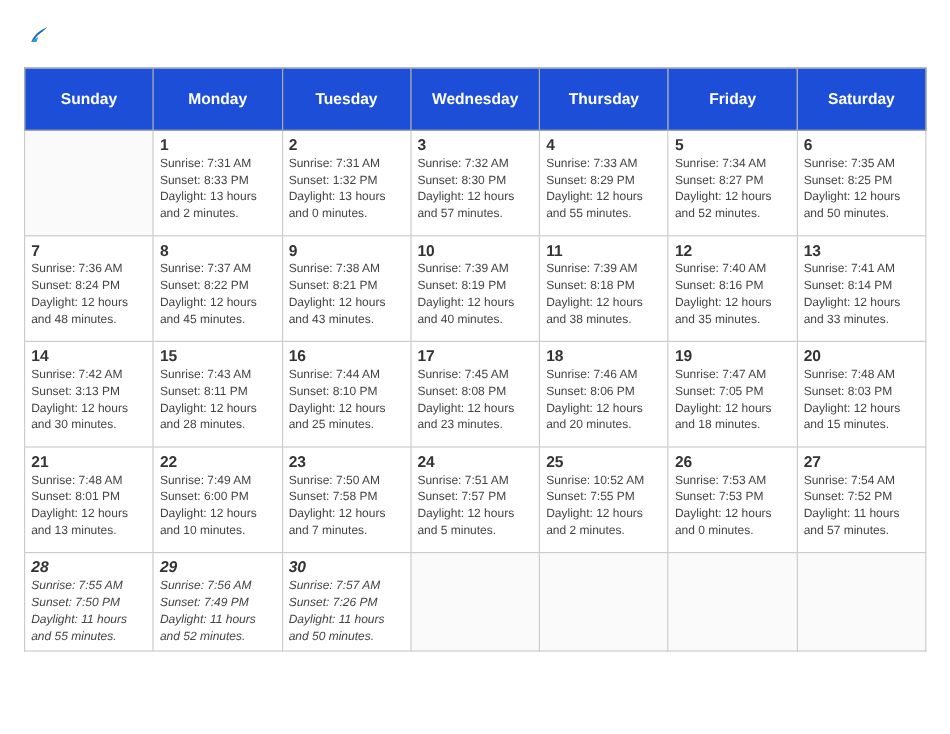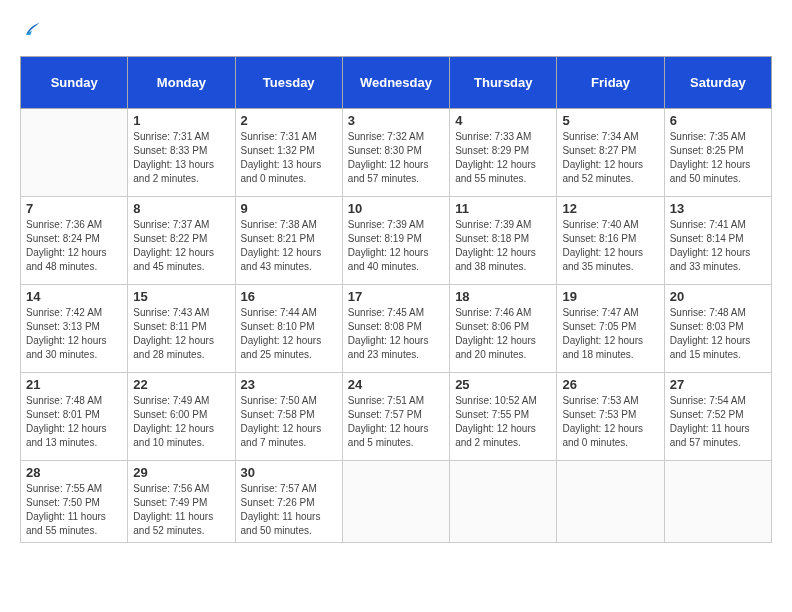--- a/index.html
+++ b/index.html
@@ -83,20 +83,21 @@
     .cell-info {
       font-size: 10px;
       color: #444;
       line-height: 1.4;
     }
     .empty-cell {
       background: #fafafa;
     }
     tr:last-child td {
       height: 80px;
+      font-style: italic;
     }
   </style>
 </head>
 <body>
 
 <div class="header">
   <div class="logo">
     <div class="logo-text">
       <span style="display:flex;align-items:center;">
         <span class="logo-general"></span>

